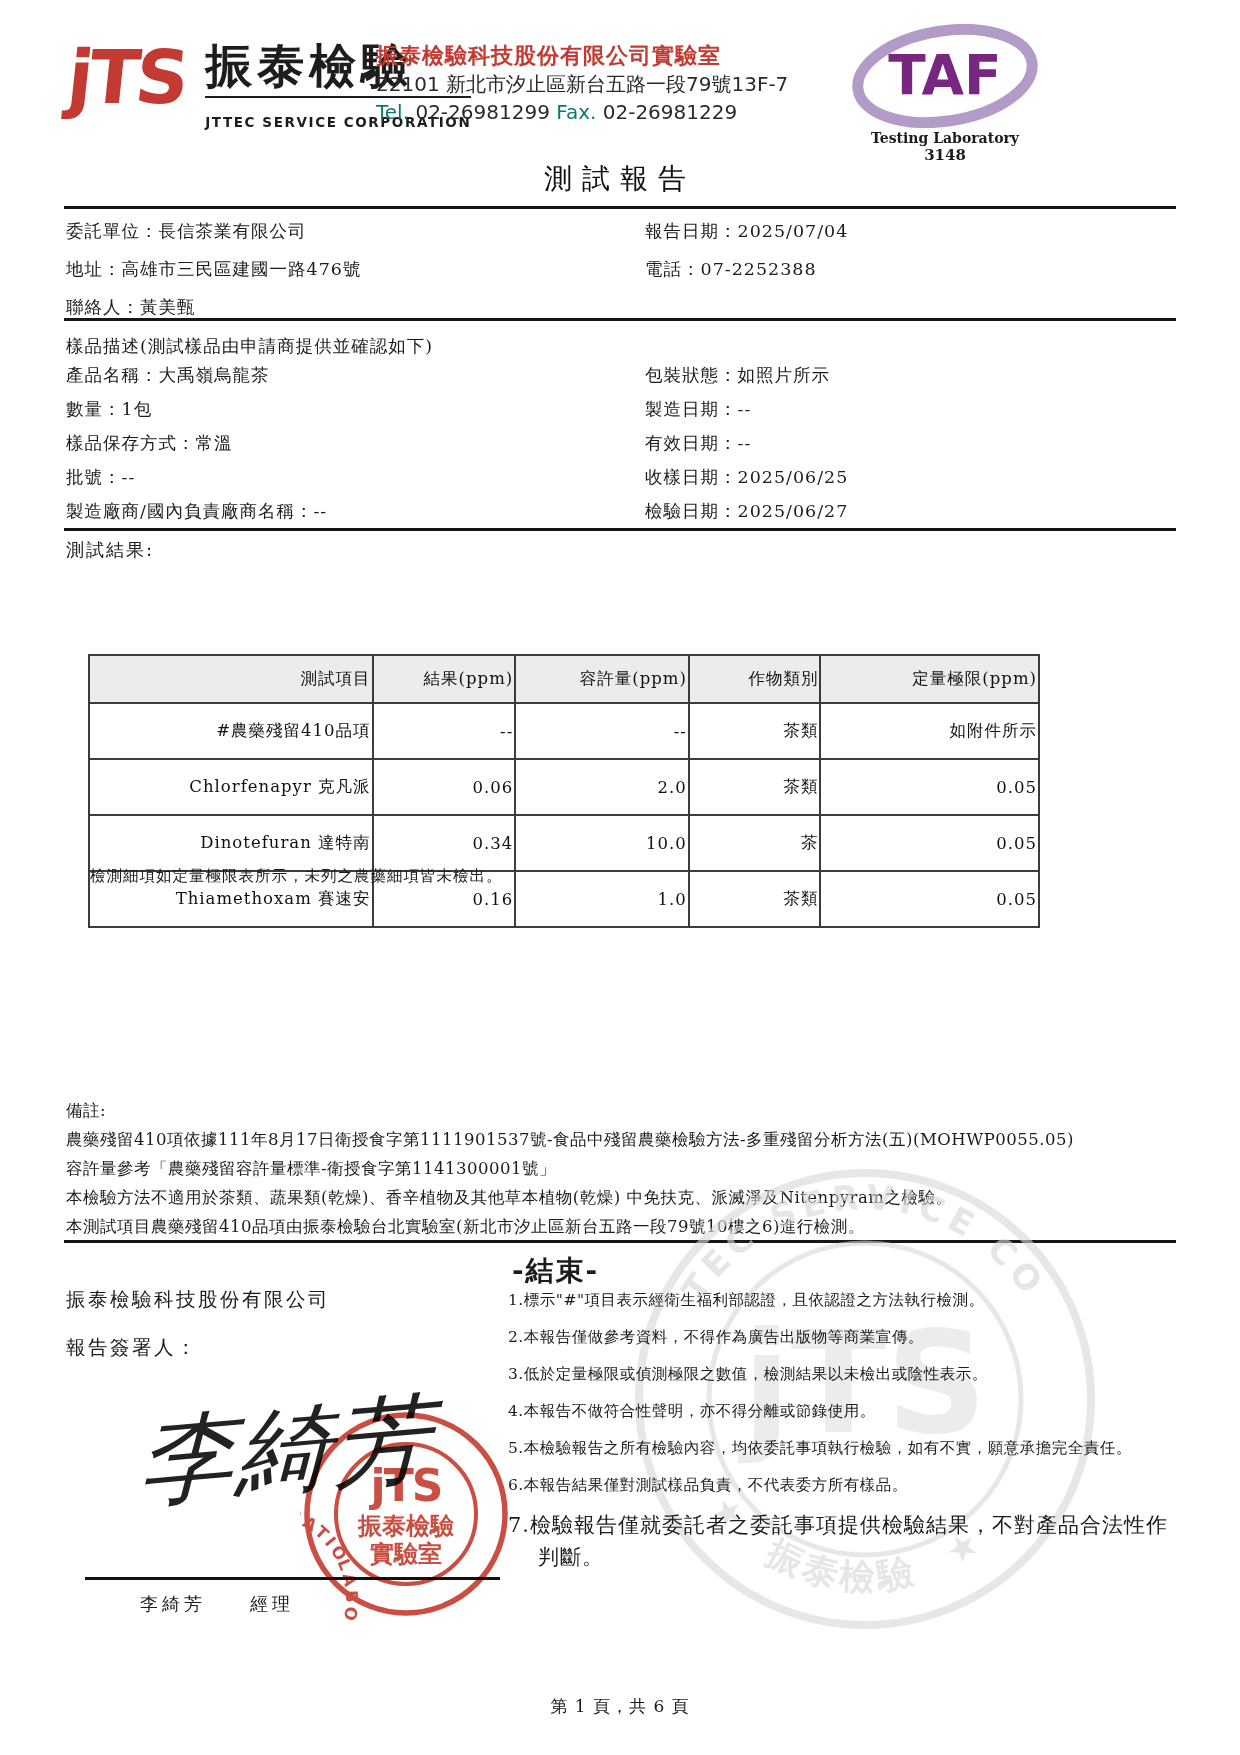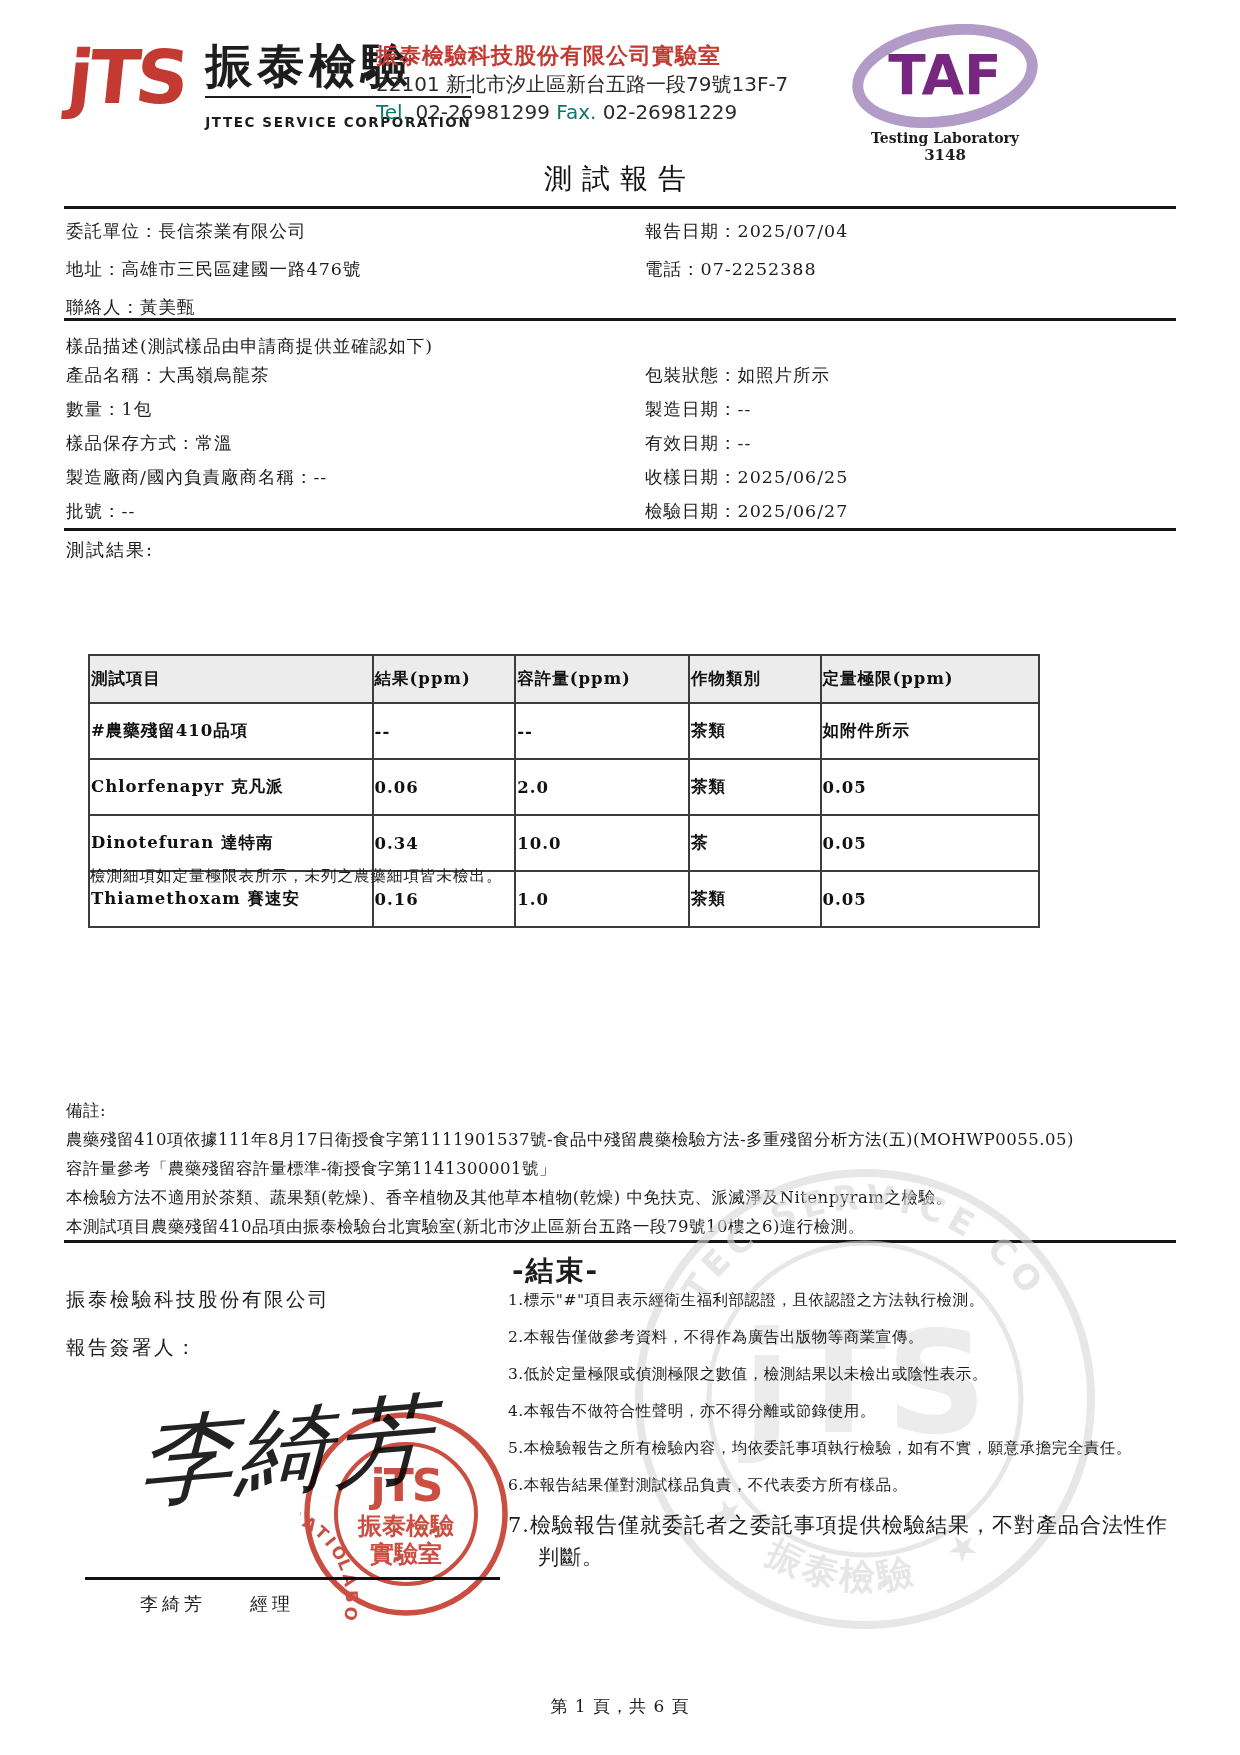--- a/index.html
+++ b/index.html
@@ -36,21 +36,21 @@
   .client-left,.client-right{position:absolute;top:212px;font-size:17.5px;line-height:38px;letter-spacing:1px;}
   .client-left{left:66px;} .client-right{left:645px;}
   .sample-head{position:absolute;left:66px;top:334px;font-size:17.5px;letter-spacing:1px;}
   .sample-left,.sample-right{position:absolute;top:358px;font-size:17.5px;line-height:34px;letter-spacing:1px;}
   .sample-left{left:66px;} .sample-right{left:645px;}
   .results-label{position:absolute;left:66px;top:538px;font-size:18px;letter-spacing:2px;}
 
   
   .rtable{position:absolute;left:88px;top:654px;width:952px;border-collapse:collapse;
           font-size:16.5px;color:#111;}
-  .rtable th,.rtable td{border:2px solid #3c3c3c;text-align:left;font-weight:bold;letter-spacing:1px;}
+  .rtable th,.rtable td{border:2px solid #3c3c3c;text-align:right;font-weight:normal;letter-spacing:1px;}
   .rtable th{background:#ececec;height:44px;}
   .rtable td{height:52px;}
   .table-note{position:absolute;left:90px;top:866px;font-size:15.5px;letter-spacing:1px;}
 
   
   .remarks{position:absolute;left:66px;top:1096px;font-size:16.5px;line-height:29px;letter-spacing:.5px;}
 
   
   .end-marker{position:absolute;left:512px;top:1252px;font-size:28px;font-weight:700;letter-spacing:2px;}
   .sig-company{position:absolute;left:66px;top:1286px;font-size:19.5px;letter-spacing:2.5px;}
@@ -115,22 +115,22 @@
     <div>電話：07-2252388</div>
   </div>
 
   <div class="rule rule2"></div>
 
   <div class="sample-head">樣品描述(測試樣品由申請商提供並確認如下)</div>
   <div class="sample-left">
     <div>產品名稱：大禹嶺烏龍茶</div>
     <div>數量：1包</div>
     <div>樣品保存方式：常溫</div>
+    <div>批號：--</div>
     <div>製造廠商/國內負責廠商名稱：--</div>
-    <div>批號：--</div>
   </div>
   <div class="sample-right">
     <div>包裝狀態：如照片所示</div>
     <div>製造日期：--</div>
     <div>有效日期：--</div>
     <div>收樣日期：2025/06/25</div>
     <div>檢驗日期：2025/06/27</div>
   </div>
 
   <div class="rule rule3"></div>

